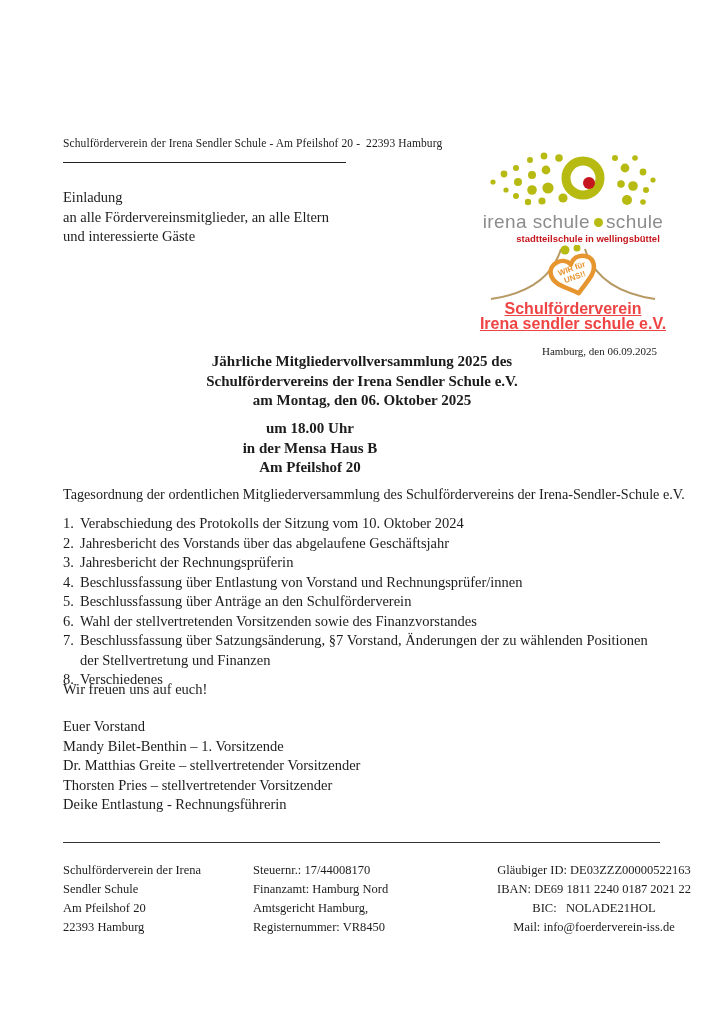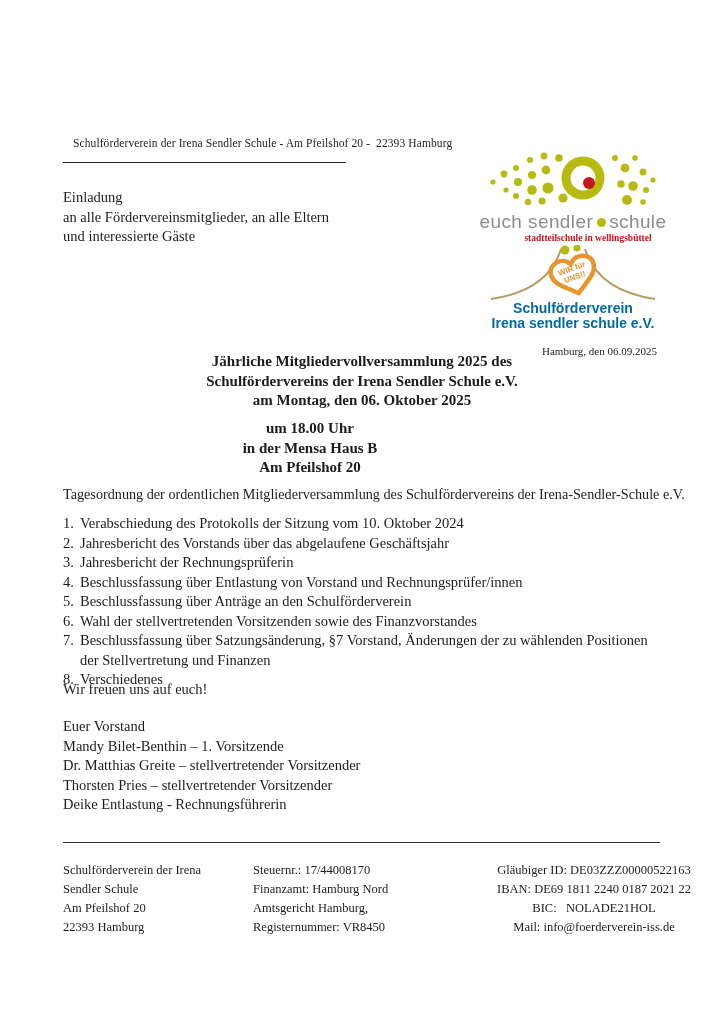--- a/index.html
+++ b/index.html
@@ -6,21 +6,21 @@
   .page{
     position:relative;
     width:724px;height:1024px;
     background:#ffffff;
     font-family:"Liberation Serif", serif;
     color:#1c1c1c;
     overflow:hidden;
     margin:0 auto;
   }
   .sender{
-    position:absolute;top:137px;left:73px;
+    position:absolute;top:137px;left:63px;
     font-size:11.5px;letter-spacing:.1px;white-space:pre;
   }
   .sender-rule{
     position:absolute;top:162px;left:63px;width:283px;
     border-top:1.4px solid #222;
   }
   .recipient{
     position:absolute;top:188px;left:63px;
     font-size:14.5px;line-height:19.5px;
   }
@@ -34,25 +34,25 @@
     margin-top:1px;
     font-size:19px;color:#8c8c8c;letter-spacing:.4px;
     white-space:nowrap;line-height:22px;
   }
   .logo-name .word-dot{
     display:inline-block;width:9px;height:9px;border-radius:50%;
     background:#b6ba11;margin:0 3px 1px 4px;
   }
   .logo-subtitle{
     font-size:9.5px;font-weight:bold;color:#c5161d;
-    line-height:11px;padding-left:30px;font-family:Liberation Serif, serif;
+    line-height:11px;padding-left:30px;
   }
   .logo-tree{margin-top:1px;line-height:0;}
   .logo-assoc{
-    font-weight:bold;font-size:14px;color:#0369a1;line-height:15px;
+    font-weight:bold;font-size:16px;color:#ef4444;line-height:15px;text-decoration:underline;
   }
   
   .dateline{
     position:absolute;top:321px;right:67px;font-size:11px;margin-top:24px;
   }
   .title-block{
     position:absolute;top:352px;left:0;width:724px;
     text-align:center;font-weight:bold;font-size:15px;line-height:19.5px;
   }
   .event-block{
@@ -133,21 +133,21 @@
           <circle cx="169" cy="42" r="3"></circle>
             <circle cx="150" cy="52" r="5"></circle>
           <circle cx="166" cy="54" r="2.8"></circle>
             <circle cx="176" cy="32" r="2.6"></circle>
         </g>
         <circle cx="106" cy="30" r="17" fill="none" stroke="#b6ba11" stroke-width="9"></circle>
         <circle cx="112" cy="35" r="6" fill="#c5161d"></circle>
       </svg>
     </div>
     <div class="logo-name">
-      <span>euch sendler</span><span class="word-dot"></span><span>schule</span>
+      <span>irena schule</span><span class="word-dot"></span><span>schule</span>
     </div>
     <div class="logo-subtitle">stadtteilschule in wellingsbüttel</div>
     <div class="logo-tree">
       <svg width="192" height="56" viewBox="0 0 192 56">
         <path d="M 14,54 C 55,48 76,30 84,4" fill="none" stroke="#b79a63" stroke-width="2"></path>
         <path d="M 178,54 C 137,48 116,30 108,4" fill="none" stroke="#b79a63" stroke-width="2"></path>
         <circle cx="88" cy="5" r="4.5" fill="#b6ba11"></circle>
         <circle cx="100" cy="3" r="3.5" fill="#b6ba11"></circle>
         <g transform="translate(96,27) rotate(-15)">
           <path d="M 0,-8 C -6,-18 -22,-14 -22,-3 C -22,8 -10,13 0,22 C 10,13 22,8 22,-3 C 22,-14 6,-18 0,-8 Z" fill="#ffffff" stroke="#e6952f" stroke-width="4.5" stroke-linejoin="round"></path>

